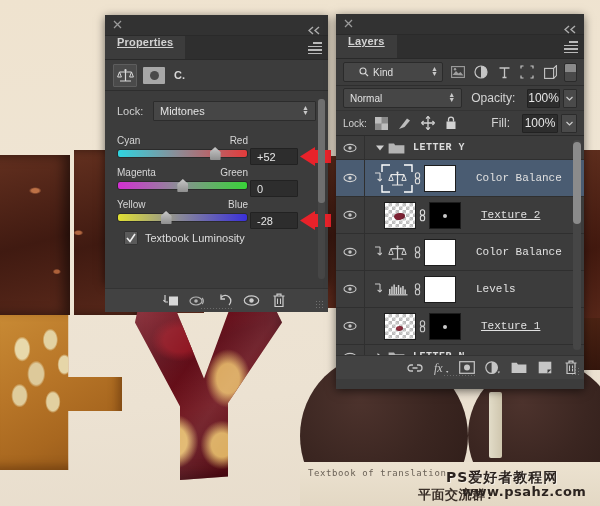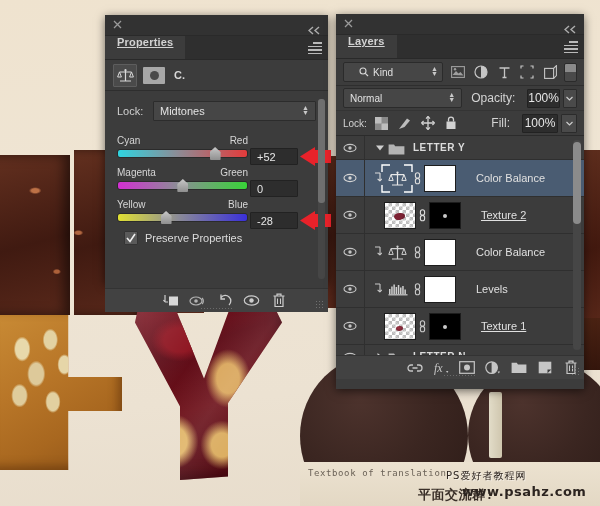--- a/index.html
+++ b/index.html
@@ -84,21 +84,21 @@
     background:linear-gradient(160deg,#512615,#33150c);}
 
   .caption-plate{position:absolute;left:300px;top:462px;width:300px;height:44px;
     background:linear-gradient(180deg,#ece2d0,#e3d8c4);}
   .caption-txt{position:absolute;left:308px;top:468px;
     font-size:9px;color:#6b6257;letter-spacing:.6px;
     font-family:"DejaVu Sans Mono","Liberation Mono",monospace;}
 
   .wm{position:absolute;left:418px;top:468px;width:180px;height:38px;
       font-family:"DejaVu Sans","Liberation Sans",sans-serif;}
-  .wm1{position:absolute;left:28px;top:1px;font-size:10px;font-weight:normal;
+  .wm1{position:absolute;left:28px;top:1px;font-size:14px;font-weight:bold;
        color:#2c2420;letter-spacing:1px;
        text-shadow:1px 1px 0 rgba(255,255,255,.5);}
   .wm2{position:absolute;left:0px;top:18px;font-size:13px;font-weight:bold;
        color:#3a2f28;letter-spacing:.5px;font-family:Liberation Mono, monospace;}
   .wm3{position:absolute;left:44px;top:16px;font-size:13px;font-weight:bold;
        color:#2c2420;letter-spacing:.5px;}
 
   
   .panel{position:absolute;background:#3c3c3c;
          box-shadow:0 2px 9px rgba(0,0,0,.55);}
@@ -205,21 +205,21 @@
   .lock-lab{font-size:10px;color:#d4d4d4;}
   .lock-icons{display:flex;align-items:center;gap:9px;margin-left:8px;}
   .lock-ico{width:14px;height:14px;display:flex;align-items:center;justify-content:center;}
   .lay-list{position:relative;height:219px;background:#3c3c3c;overflow:hidden;}
   .lrow{height:36px;display:flex;align-items:center;
         border-bottom:1px solid #2f2f2f;position:relative;}
   .lrow.group{height:23px;background:#3c3c3c;}
   .lrow.sel{background:#4a5c72;}
   .eye-cell{width:28px;display:flex;align-items:center;justify-content:center;}
   .lrow-body{flex:1;display:flex;align-items:center;
-             border-left:1px solid #2f2f2f;height:100%;padding-left:6px;}
+             border-left:1px solid #2f2f2f;height:100%;padding-left:6px;font-family:Liberation Mono, monospace;}
   .clip-arrow{width:13px;display:flex;align-items:center;justify-content:center;}
   .thumb-adj{width:27px;height:25px;display:flex;align-items:center;
              justify-content:center;position:relative;}
   .thumb-sel-br{position:absolute;left:-3px;top:-2px;width:32px;height:29px;}
   .chain{width:13px;display:flex;align-items:center;justify-content:center;}
   .thumb-white{width:30px;height:25px;background:#fff;border:1px solid #1d1d1d;}
   .thumb-black{width:30px;height:25px;background:#000;border:1px solid #1d1d1d;
                position:relative;}
   .thumb-black i{position:absolute;left:13px;top:11px;width:4px;height:4px;
                  background:#c9c9c9;border-radius:50%;}
@@ -373,21 +373,21 @@
           <path d="M33 3 L33 16 L17 16 L17 19 L2 9.5 L17 0 L17 3 Z" fill="#e8222a"></path>
         </svg>
       </div>
 
       <div class="preserve">
         <span class="chk">
           <svg width="10" height="10" viewBox="0 0 10 10">
               <path d="M1 5 L4 8.5 L9 1" stroke="#f0f0f0" stroke-width="1.6" fill="none"></path>
             </svg>
         </span>
-        <span>Preserve Properties</span>
+        <span>Textbook Luminosity</span>
       </div>
 
       <div class="prop-scroll">
           <i></i>
         </div>
     </div>
 
     <div class="panel-footer">
       <div class="ft-icons" style="margin-left:52px;">
         <span class="ft-btn">

